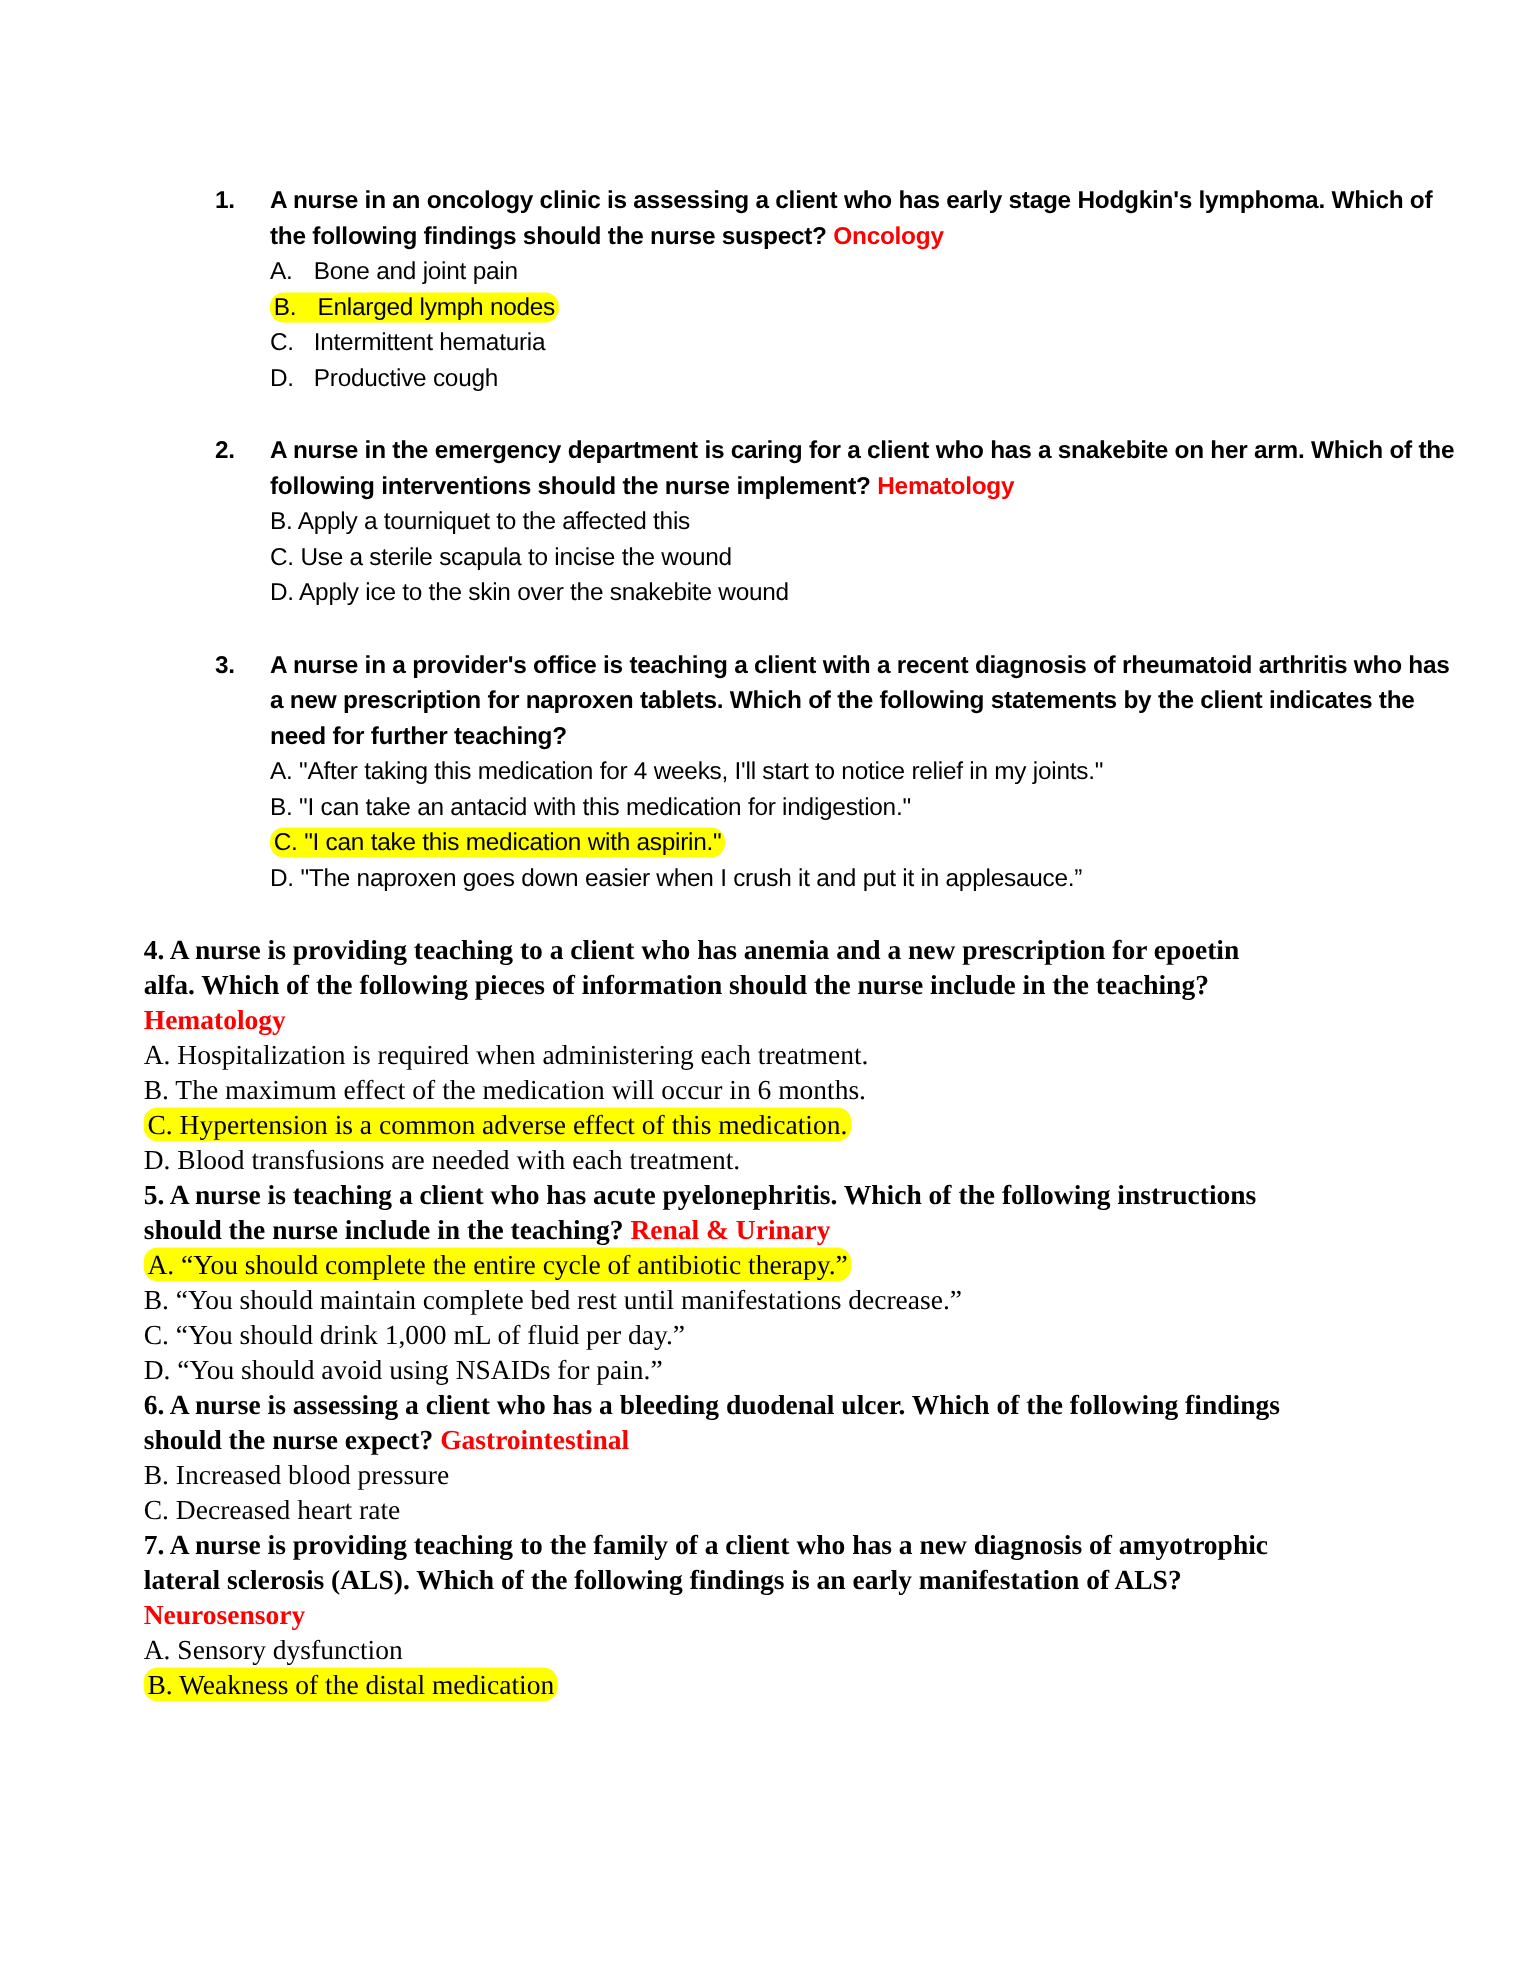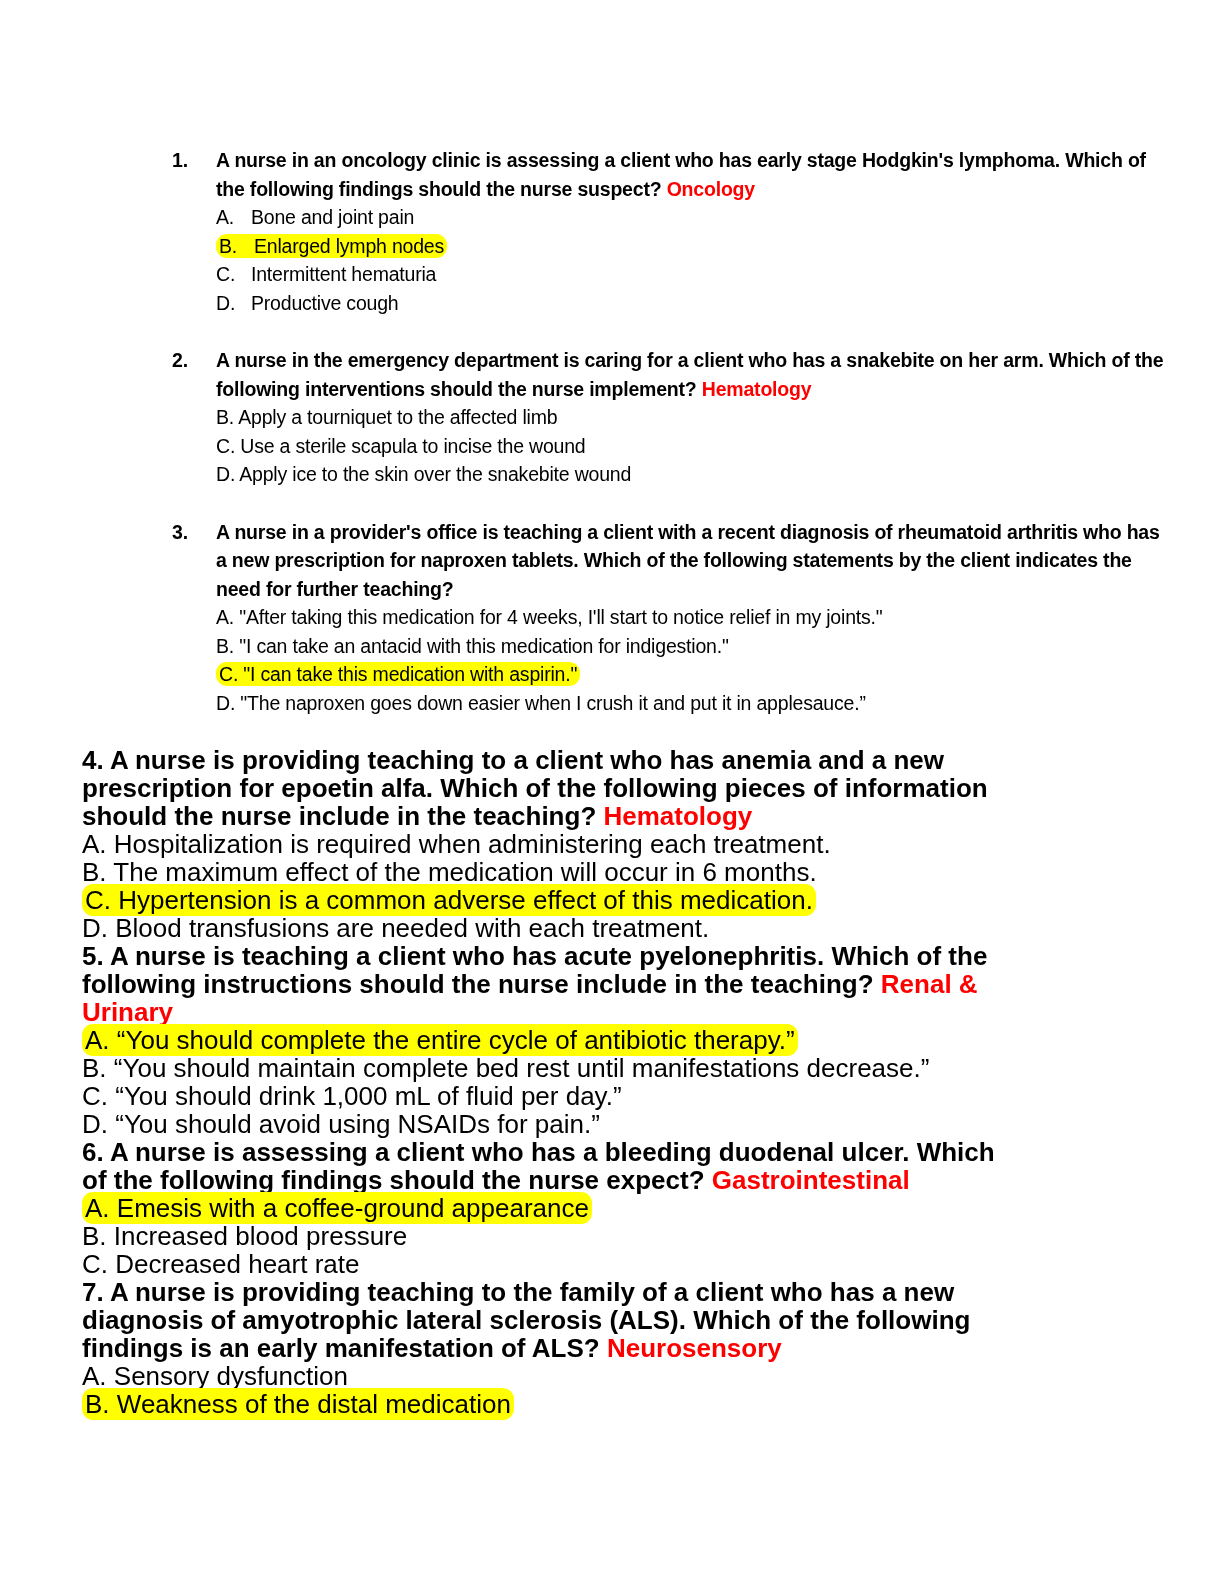--- a/index.html
+++ b/index.html
@@ -7,22 +7,22 @@
   .sans-wrap{padding-top:146px;}
   .q-sans{position:relative;margin:0 0 29px 216px;width:948px;
           font-family:"Liberation Sans",sans-serif;font-size:19.5px;line-height:28.5px;letter-spacing:-0.2px;}
   .q-sans .qnum{position:absolute;left:-44px;top:0;font-weight:700;}
   .qtext{margin:0;font-weight:700;}
   .opt{margin:0;font-weight:400;}
   .cat{color:#ff0000;font-weight:700;}
   .letter{display:inline-block;width:35px;}
   .hl{background:#ffff00;padding:1px 3px;border-radius:11px;}
   .serif-wrap{margin-top:17px;}
-  .q-serif{margin:0 0 0 82px;width:914px;
-           font-family:Liberation Sans, sans-serif;font-size:26px;line-height:28px;letter-spacing:0;}
+  .q-serif{margin:0 0 0 115px;width:914px;
+           font-family:Liberation Serif, serif;font-size:22px;line-height:28px;letter-spacing:0;}
   .b{font-weight:700;}
 </style>
 </head>
 <body>
 
 <div class="page">
 
   <div class="sans-wrap">
 
     <div class="q-sans">
@@ -30,21 +30,21 @@
       <p class="qtext"><span>A nurse in an oncology clinic is assessing a client who has early stage Hodgkin's lymphoma. Which of the following findings should the nurse suspect? </span><span class="cat">Oncology</span></p>
       <div class="opt"><span class="letter">A.</span><span>Bone and joint pain</span></div>
       <div class="opt"><span class="hl"><span class="letter">B.</span><span>Enlarged lymph nodes</span></span></div>
       <div class="opt"><span class="letter">C.</span><span>Intermittent hematuria</span></div>
       <div class="opt"><span class="letter">D.</span><span>Productive cough</span></div>
     </div>
 
     <div class="q-sans">
       <span class="qnum">2.</span>
       <p class="qtext"><span>A nurse in the emergency department is caring for a client who has a snakebite on her arm. Which of the following interventions should the nurse implement? </span><span class="cat">Hematology</span></p>
-      <div class="opt"><span>B.</span> <span>Apply a tourniquet to the affected limb</span></div>
+      <div class="opt"><span>B.</span> <span>Apply a tourniquet to the affected this</span></div>
       <div class="opt"><span>C.</span> <span>Use a sterile scapula to incise the wound</span></div>
       <div class="opt"><span>D.</span> <span>Apply ice to the skin over the snakebite wound</span></div>
     </div>
 
     <div class="q-sans">
       <span class="qnum">3.</span>
       <p class="qtext"><span>A nurse in a provider's office is teaching a client with a recent diagnosis of rheumatoid arthritis who has a new prescription for naproxen tablets. Which of the following statements by the client indicates the need for further teaching?</span><span class="cat"></span></p>
       <div class="opt"><span>A.</span> <span>"After taking this medication for 4 weeks, I'll start to notice relief in my joints."</span></div>
       <div class="opt"><span>B.</span> <span>"I can take an antacid with this medication for indigestion."</span></div>
       <div class="opt"><span class="hl"><span>C.</span> <span>"I can take this medication with aspirin."</span></span></div>
@@ -66,21 +66,20 @@
     <div class="q-serif">
       <p class="qtext"><span class="b">5.</span> <span class="b">A nurse is teaching a client who has acute pyelonephritis. Which of the following instructions should the nurse include in the teaching? </span><span class="cat">Renal &amp; Urinary</span></p>
       <div class="opt"><span class="hl"><span>A.</span> <span>“You should complete the entire cycle of antibiotic therapy.”</span></span></div>
       <div class="opt"><span>B.</span> <span>“You should maintain complete bed rest until manifestations decrease.”</span></div>
       <div class="opt"><span>C.</span> <span>“You should drink 1,000 mL of fluid per day.”</span></div>
       <div class="opt"><span>D.</span> <span>“You should avoid using NSAIDs for pain.”</span></div>
     </div>
 
     <div class="q-serif">
       <p class="qtext"><span class="b">6.</span> <span class="b">A nurse is assessing a client who has a bleeding duodenal ulcer. Which of the following findings should the nurse expect? </span><span class="cat">Gastrointestinal</span></p>
-      <div class="opt"><span class="hl"><span>A.</span> <span>Emesis with a coffee-ground appearance</span></span></div>
       <div class="opt"><span>B.</span> <span>Increased blood pressure</span></div>
       <div class="opt"><span>C.</span> <span>Decreased heart rate</span></div>
     </div>
 
     <div class="q-serif">
       <p class="qtext"><span class="b">7.</span> <span class="b">A nurse is providing teaching to the family of a client who has a new diagnosis of amyotrophic lateral sclerosis (ALS). Which of the following findings is an early manifestation of ALS? </span><span class="cat">Neurosensory</span></p>
       <div class="opt"><span>A.</span> <span>Sensory dysfunction</span></div>
       <div class="opt"><span class="hl"><span>B.</span> <span>Weakness of the distal medication</span></span></div>
     </div>
 

